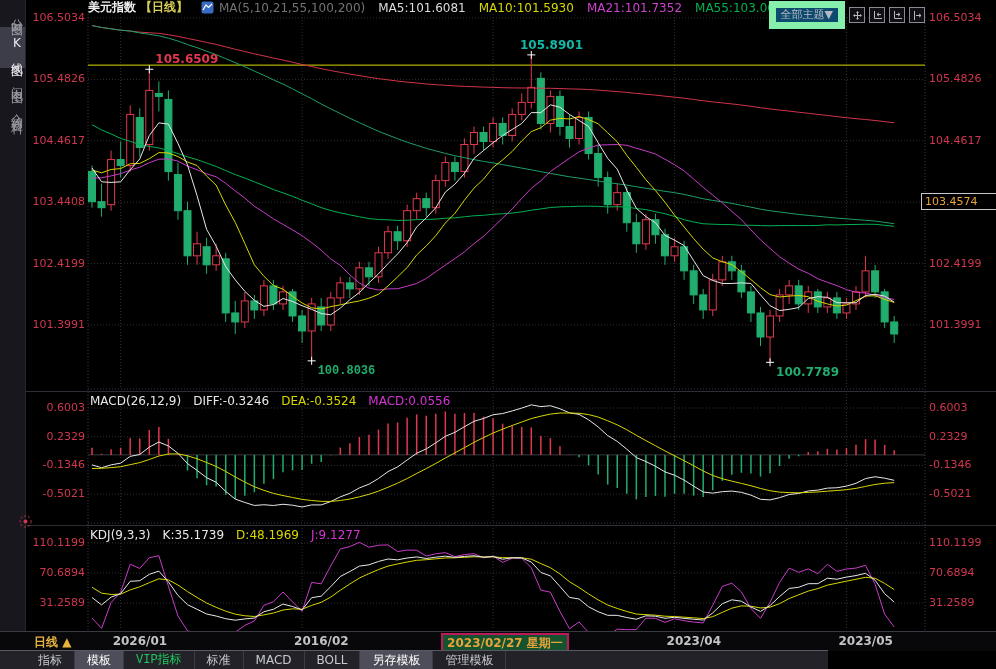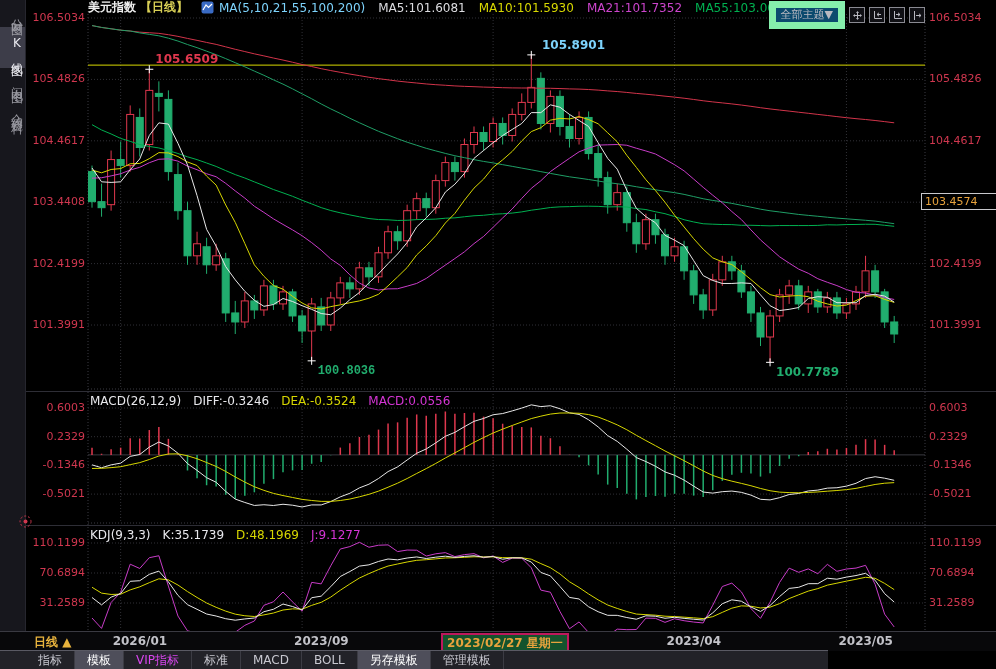--- a/index.html
+++ b/index.html
@@ -7,21 +7,21 @@
           font-family:"DejaVu Sans",sans-serif;-webkit-font-smoothing:antialiased;}
   
   .sidebar{position:absolute;left:0;top:0;width:25px;height:631px;background:#17171d;border-right:1px solid #26262e;z-index:5;}
   .side-item{writing-mode:vertical-rl;text-orientation:upright;color:#9a9aa2;font-size:12px;
              letter-spacing:3px;padding:9px 0;width:100%;text-align:center;cursor:pointer;}
   .side-item.active{background:#3d3d49;color:#eaeaf0;}
   
   .legend{position:absolute;left:88px;top:0;height:15px;display:flex;gap:13px;align-items:center;font-size:12px;z-index:6;white-space:nowrap;}
   .lg-symbol{color:#f0f0f0;font-weight:bold;}
   .lg-period{color:#d8cf56;font-weight:bold;margin-left:-9px;}
-  .lg-params{color:#7dd3fc;}
+  .lg-params{color:#737373;}
   .lg-ma5{color:#dcdce0;} .lg-ma10{color:#d7d700;} .lg-ma21{color:#cc44cc;} .lg-ma55{color:#00b050;}
   .mini-icon{display:inline-flex;margin-right:-8px;}
   
   .toolbar{position:absolute;right:71px;top:1px;display:flex;gap:4px;align-items:center;z-index:6;}
   .theme-btn{border:7px solid #86efac;color:#b8b8c0;font-size:11px;height:14px;line-height:14px;padding:0 5px;cursor:pointer;background:#0c4a6e;}
   .tool-btn{width:14px;height:14px;border:1px solid #8a8a92;background:#101014;display:flex;align-items:center;justify-content:center;cursor:pointer;}
   
   .ylab{position:absolute;font-size:11px;line-height:14px;color:#d0374f;z-index:4;}
   .ylab.l{left:26px;width:59px;text-align:right;}
   .ylab.r{left:929px;width:64px;text-align:left;}
@@ -39,21 +39,21 @@
   
   .xrow{position:absolute;left:0;top:631px;width:996px;height:19px;background:#08080a;border-top:1px solid #3a3a42;z-index:5;}
   .period{position:absolute;left:34px;top:2px;color:#e8b33d;font-weight:bold;font-size:12px;cursor:pointer;}
   .xlab{position:absolute;top:2px;color:#c2c2c8;font-size:12px;font-weight:bold;white-space:nowrap;}
   .xlab.hl{color:#e8a33d;border:2px solid #be185d;background:#14532d;padding:0 4px;top:1px;}
   
   .footer{position:absolute;left:0;top:650px;width:828px;height:19px;background:#222228;border-top:1px solid #5a5a64;
           display:flex;align-items:stretch;padding-left:26px;box-sizing:border-box;z-index:5;}
   .tab{padding:0 12px;color:#c8c8d0;font-size:12px;line-height:18px;border-right:1px solid #3c3c44;cursor:pointer;white-space:nowrap;}
   .tab.active{background:#4e4e5a;color:#ffffff;}
-  .tab.vip{color:#d946ef;}
+  .tab.vip{color:#22c55e;font-family:Liberation Mono, monospace;}
   .kdj-gear{position:absolute;left:18px;top:514px;z-index:6;cursor:pointer;}
   svg.plot{position:absolute;left:0;top:0;z-index:2;}
 </style>
 </head>
 <body>
 
 <div class="screen">
 
   <svg id="plot" class="plot" width="996" height="669">
       <defs>
@@ -479,30 +479,30 @@
   </div>
 
   <span class="kdj-gear">
     <svg width="15" height="15">
         <circle cx="7.5" cy="7.5" r="5.5" fill="none" stroke="#d0374f" stroke-width="1" stroke-dasharray="2 2"></circle>
         <circle cx="7.5" cy="7.5" r="2" fill="#d0374f"></circle>
       </svg>
   </span>
 
   <div class="ann" style="color: rgb(224, 56, 78); left: 155.3px; top: 52.2779px;">105.6509</div>
-  <div class="ann" style="color: #7dd3fc; left: 542px; top: 37.89px;">105.8901</div>
+  <div class="ann" style="color: #14b8a6; left: 520px; top: 37.89px;">105.8901</div>
   <div class="ann" style="color: rgb(33, 173, 110); left: 317.65px; top: 363.843px; font-family: Liberation Mono, monospace;">100.8036</div>
   <div class="ann" style="color: rgb(33, 173, 110); left: 776.05px; top: 365.329px;">100.7789</div>
 
   <div class="pbox" id="pbox" style="top: 193.217px;">103.4574</div>
 
   <div class="xrow">
     <span class="period"><span>日线</span> <span>▲</span></span>
     <span class="xlab" style="left: 112.65px;">2026/01</span>
-    <span class="xlab" style="left: 294.1px;">2023/09</span>
+    <span class="xlab" style="left: 294.1px;">2016/02</span>
     <span class="xlab hl" style="left: 441.1px;">2023/02/27 星期一</span>
     <span class="xlab" style="left: 666.55px;">2023/04</span>
     <span class="xlab" style="left: 838.45px;">2023/05</span>
   </div>
 
   <div class="footer">
     <span class="tab">指标</span>
     <span class="tab active">模板</span>
     <span class="tab vip">VIP指标</span>
     <span class="tab">标准</span>

